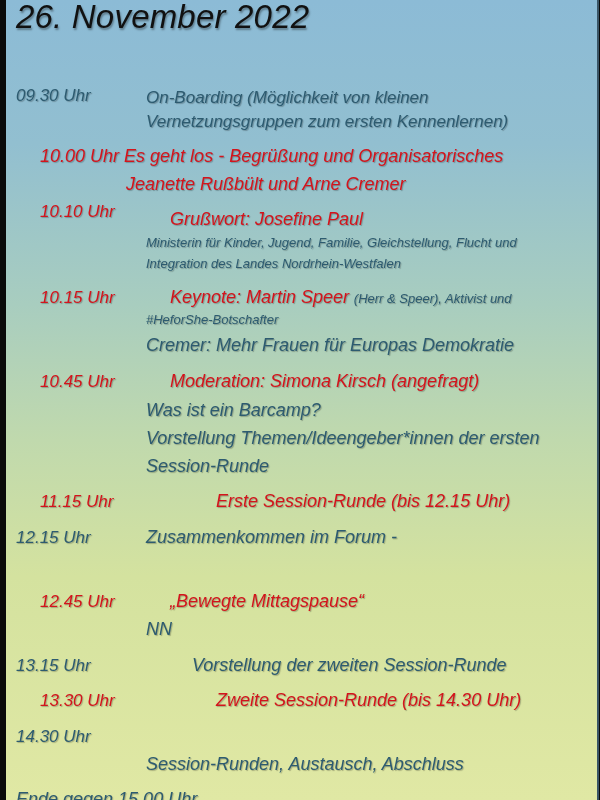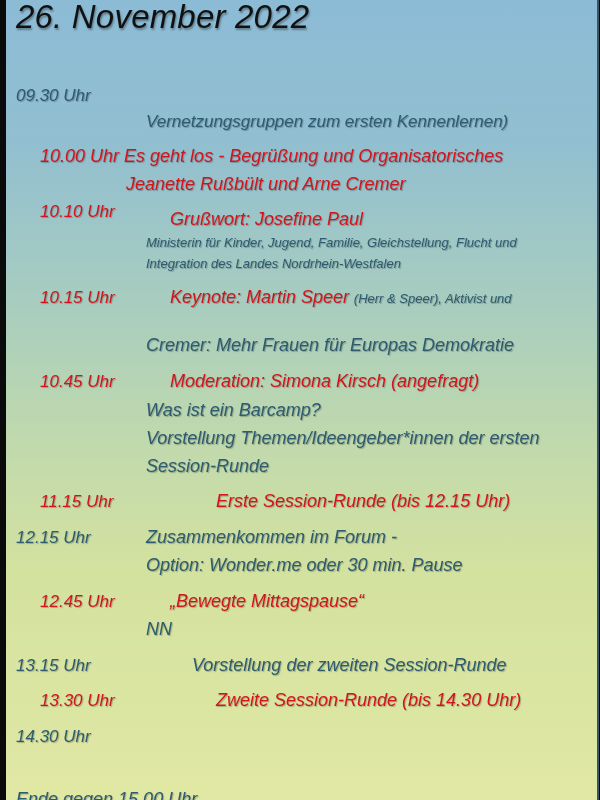--- a/index.html
+++ b/index.html
@@ -28,59 +28,61 @@
   .teal { color:#2d5b70; }
   .red { color:#d3141c;margin-left:24px; }
 </style>
 </head>
 <body>
 
 <div class="panel">
   <div class="title">26. November 2022</div>
 
   <div class="t time teal shadow" style="top:86px">09.30 Uhr</div>
+  <div class="t d teal shadow" style="top:88px">On-Boarding (Möglichkeit von kleinen</div>
   <div class="t d teal shadow" style="top:112px">Vernetzungsgruppen zum ersten Kennenlernen)</div>
 
   <div class="t red shadow" style="left:10px; top:146px; font-size:18px">
     <span>10.00 Uhr</span>
     <span>Es geht los - Begrüßung und Organisatorisches</span>
   </div>
   <div class="t red shadow" style="left:96px; top:174px; font-size:18px">Jeanette Rußbült und Arne Cremer</div>
 
   <div class="t time red shadow" style="top:202px">10.10 Uhr</div>
   <div class="t d teal shadow small" style="top:235px">Ministerin für Kinder, Jugend, Familie, Gleichstellung, Flucht und</div>
   <div class="t d red shadow" style="top:209px; font-size:18px">Grußwort: Josefine Paul</div>
   <div class="t d teal shadow small" style="top:256px">Integration des Landes Nordrhein-Westfalen</div>
 
   <div class="t time red shadow" style="top:288px">10.15 Uhr</div>
   <div class="t d shadow" style="top:287px">
     <span class="red" style="font-size:18px">Keynote: Martin Speer</span>
     <span class="teal small">(Herr &amp; Speer), Aktivist und</span>
   </div>
+  <div class="t d teal shadow small" style="top:312px">#HeforShe-Botschafter</div>
   <div class="t d teal shadow" style="top:335px; font-size:18px">Cremer: Mehr Frauen für Europas Demokratie</div>
 
   <div class="t time red shadow" style="top:372px">10.45 Uhr</div>
   <div class="t d red shadow" style="top:371px; font-size:18px">Moderation: Simona Kirsch (angefragt)</div>
   <div class="t d teal shadow" style="top:400px; font-size:18px">Was ist ein Barcamp?</div>
   <div class="t d teal shadow" style="top:428px; font-size:18px">Vorstellung Themen/Ideengeber*innen der ersten</div>
   <div class="t d teal shadow" style="top:456px; font-size:18px">Session-Runde</div>
 
   <div class="t time red shadow" style="top:492px">11.15 Uhr</div>
   <div class="t red shadow" style="left:186px; top:491px; font-size:18px">Erste Session-Runde (bis 12.15 Uhr)</div>
 
   <div class="t time teal shadow" style="top:528px">12.15 Uhr</div>
   <div class="t d teal shadow" style="top:527px; font-size:18px">Zusammenkommen im Forum -</div>
-  <div class="t d teal shadow" style="top:555px; font-size:18px">Option: Wonder.me oder 30 min. Pause</div>
 
   <div class="t time red shadow" style="top:592px">12.45 Uhr</div>
   <div class="t d red shadow" style="top:591px; font-size:18px">„Bewegte Mittagspause“</div>
   <div class="t d teal shadow" style="top:619px; font-size:18px">NN</div>
 
   <div class="t time teal shadow" style="top:656px">13.15 Uhr</div>
   <div class="t teal shadow" style="left:186px; top:655px; font-size:18px">Vorstellung der zweiten Session-Runde</div>
 
   <div class="t time red shadow" style="top:691px">13.30 Uhr</div>
   <div class="t red shadow" style="left:186px; top:690px; font-size:18px">Zweite Session-Runde (bis 14.30 Uhr)</div>
 
   <div class="t time teal shadow" style="top:727px">14.30 Uhr</div>
+  <div class="t d teal shadow" style="top:754px; font-size:18px">Session-Runden, Austausch, Abschluss</div>
 
   <div class="t teal shadow" style="left:10px; top:789px; font-size:18px">Ende gegen 15.00 Uhr</div>
 </div>
 
 </body></html>

